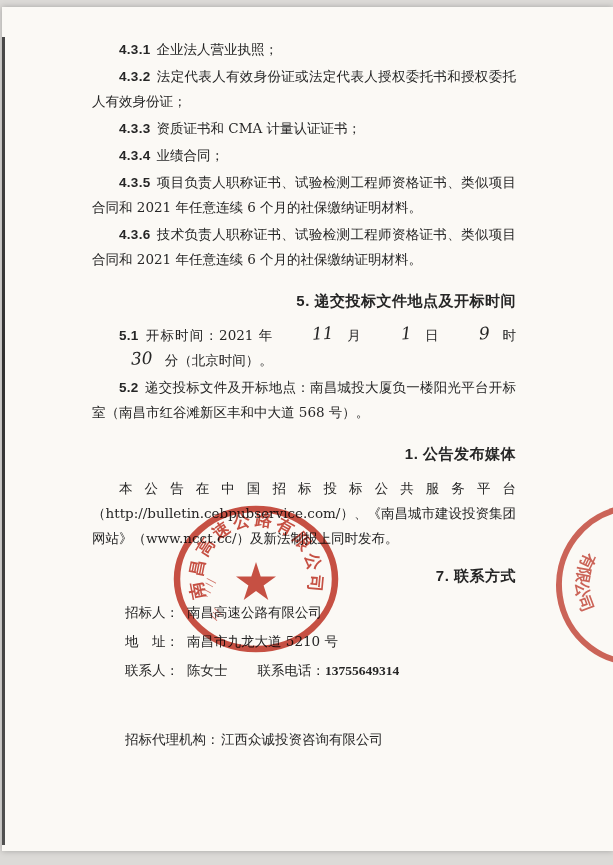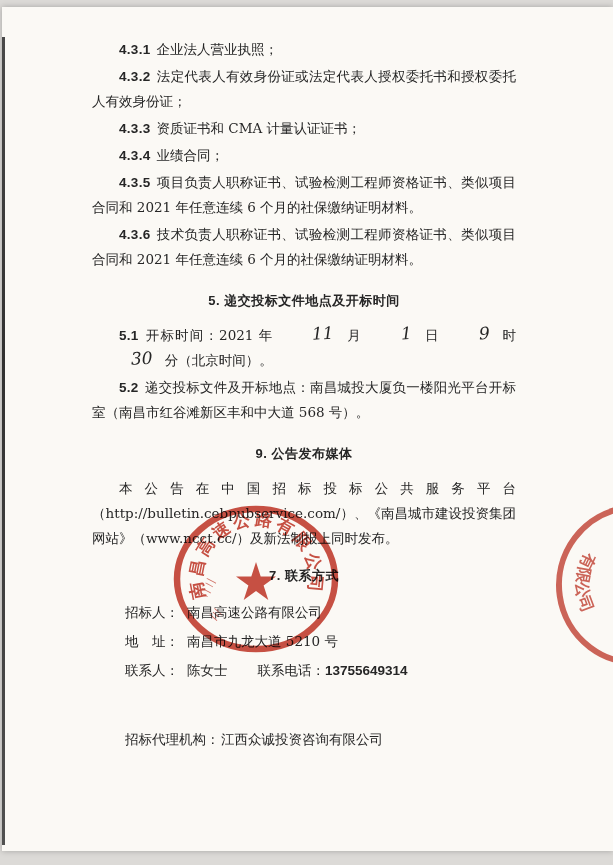--- a/index.html
+++ b/index.html
@@ -36,41 +36,41 @@
   p{margin:0 0 2px 0;}
   .clause{text-indent:2em;}
   .num{
     font-family:"Liberation Sans","DejaVu Sans",sans-serif;
     font-weight:700;letter-spacing:.3px;
     margin-right:6px;
   }
   .heading{
     font-family:"Liberation Sans","DejaVu Sans",sans-serif;
     font-weight:700;
-    font-size:13px;
+    font-size:15px;
     letter-spacing:.5px;
     text-indent:0;
     margin:16px 0 10px 0;
-    text-align:center;
+    text-align:right;
   }
   .hw{
     font-family:"DejaVu Serif",serif;
     font-style:italic;
     font-size:17px;
     line-height:1;
     display:inline-block;
     margin:0 12px;
     transform:rotate(-3deg);
   }
   .contacts{margin-left:33px;margin-top:4px;}
   .c-row{line-height:29px;text-align:left;white-space:nowrap;}
   .c1 .c-label{display:inline-block;min-width:62px;}
   .c2 .c-label{display:inline-block;min-width:96px;}
   .phone{margin-left:30px;}
-  .digits{font-family:Liberation Sans, sans-serif;font-weight:700;}
+  .digits{font-family:Liberation Serif, serif;font-weight:700;}
   .block-gap{height:36px;}
   
   .stamp{position:absolute;mix-blend-mode:multiply;pointer-events:none;}
   .stamp-main{left:166px;top:496px;opacity:.88;}
   .stamp-side{left:540px;top:483px;opacity:.78;}
 </style>
 </head>
 <body>
 
 <div class="scan-frame">
@@ -85,21 +85,21 @@
       <p class="clause"><span class="num">4.3.5</span><span>项目负责人职称证书、试验检测工程师资格证书、类似项目合同和 2021 年任意连续 6 个月的社保缴纳证明材料。</span></p>
       <p class="clause"><span class="num">4.3.6</span><span>技术负责人职称证书、试验检测工程师资格证书、类似项目合同和 2021 年任意连续 6 个月的社保缴纳证明材料。</span></p>
 
       <p class="heading">5. 递交投标文件地点及开标时间</p>
 
       <p class="clause">
         <span class="num">5.1</span><span>开标时间：2021 年</span><span class="hw">11</span><span>月</span><span class="hw">1</span><span>日</span><span class="hw">9</span><span>时</span><span class="hw">30</span><span>分（北京时间）。</span>
       </p>
       <p class="clause"><span class="num">5.2</span><span>递交投标文件及开标地点：南昌城投大厦负一楼阳光平台开标室（南昌市红谷滩新区丰和中大道 568 号）。</span></p>
 
-      <p class="heading">9. 公告发布媒体</p>
+      <p class="heading">1. 公告发布媒体</p>
       <p class="clause">本公告在中国招标投标公共服务平台（http://bulletin.cebpubservice.com/）、《南昌城市建设投资集团网站》（www.ncct.cc/）及新法制报上同时发布。</p>
 
       <p class="heading" style="margin-top:12px;">7. 联系方式</p>
 
       <div class="contacts c1">
         <div class="c-row">
           <span class="c-label">招标人：</span><span>南昌高速公路有限公司</span>
         </div>
         <div class="c-row">
           <span class="c-label">地　址：</span><span>南昌市九龙大道 5210 号</span>

